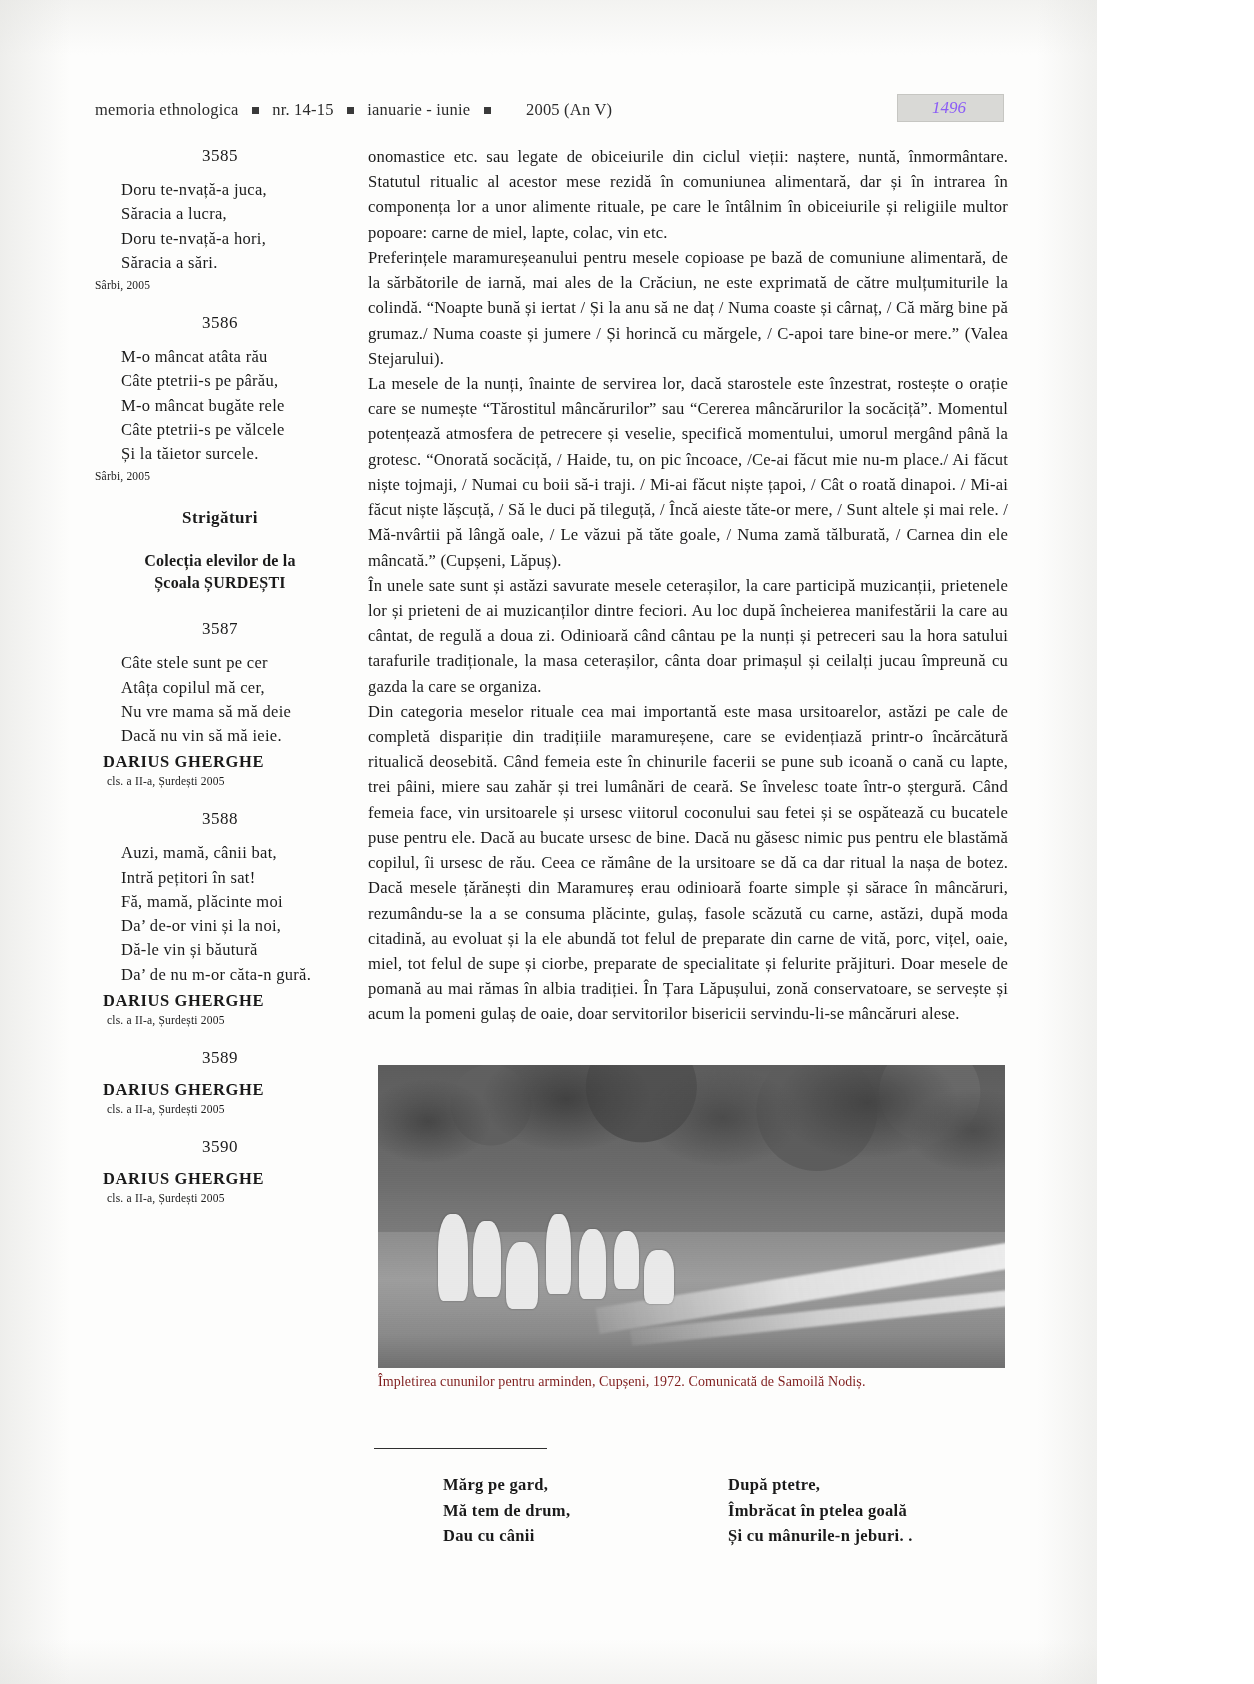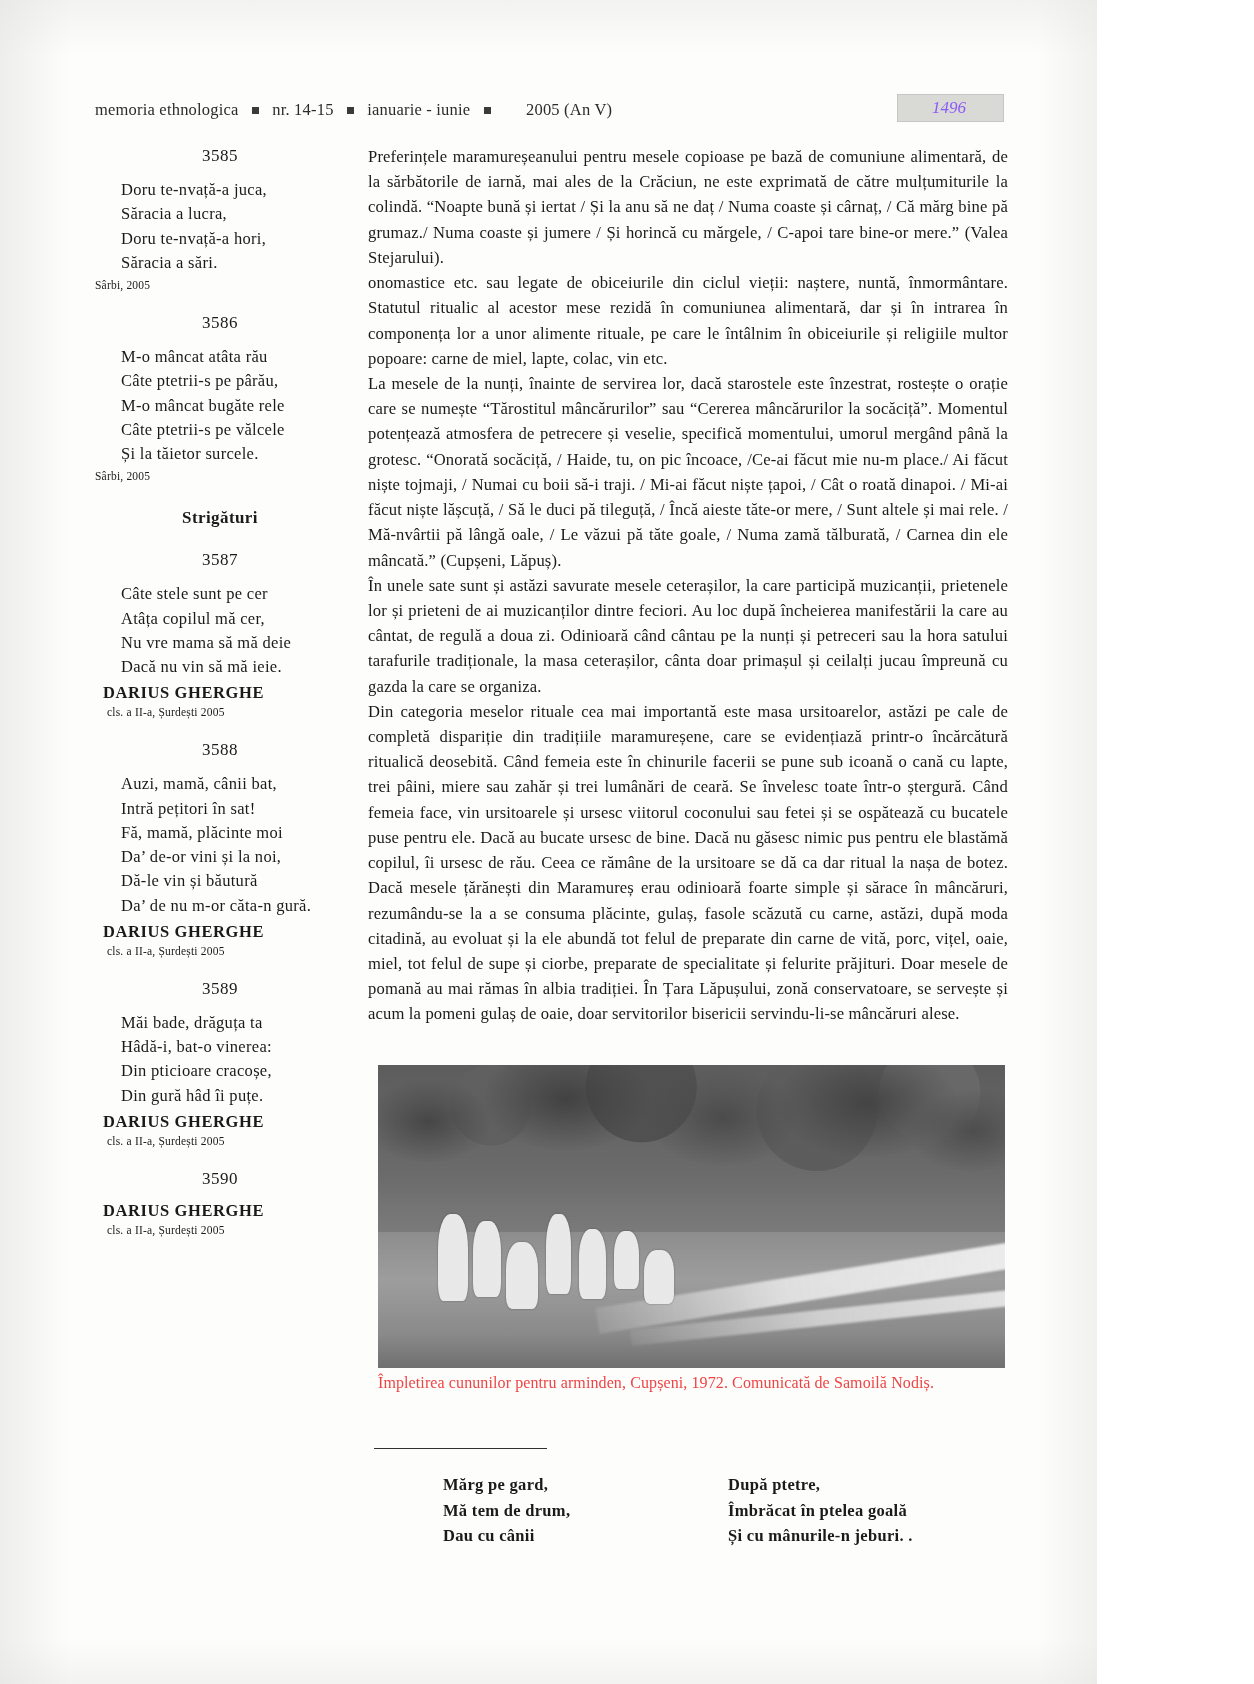--- a/index.html
+++ b/index.html
@@ -222,23 +222,23 @@
     position: absolute; left:0; top:0; right:0; bottom:0;
     background-image:
       repeating-linear-gradient(0deg, rgba(255,255,255,0.035) 0px, rgba(0,0,0,0.035) 1px, rgba(255,255,255,0) 2px);
     mix-blend-mode: overlay;
   }
   .photo-caption {
     position: absolute;
     left: 378px;
     top: 1374px;
     width: 640px;
-    font-size: 16px;
+    font-size: 14px;
     letter-spacing: 0.1px;
-    color: #ef4444;
+    color: #7f1d1d;
   }
 
   
   .footnote-rule {
     position: absolute;
     left: 374px;
     top: 1448px;
     width: 173px;
     height: 0;
     border-top: 1.6px solid #2f2f2f;
@@ -295,20 +295,24 @@
     <div class="verse">
       <div>M-o mâncat atâta rău</div>
       <div>Câte ptetrii-s pe pârău,</div>
       <div>M-o mâncat bugăte rele</div>
       <div>Câte ptetrii-s pe vălcele</div>
       <div>Și la tăietor surcele.</div>
     </div>
     <div class="attrib">Sârbi, 2005</div>
 
     <div class="section-title">Strigături</div>
+    <div class="collection">
+      <div>Colecția elevilor de la</div>
+      <div>Școala ȘURDEȘTI</div>
+    </div>
 
     <div class="song-num">3587</div>
     <div class="verse">
       <div>Câte stele sunt pe cer</div>
       <div>Atâța copilul mă cer,</div>
       <div>Nu vre mama să mă deie</div>
       <div>Dacă nu vin să mă ieie.</div>
     </div>
     <div class="author">DARIUS GHERGHE</div>
     <div class="author-class">cls.  a  II-a, Șurdești 2005</div>
@@ -319,38 +323,32 @@
       <div>Intră pețitori în sat!</div>
       <div>Fă, mamă, plăcinte  moi</div>
       <div>Da’ de-or vini și la noi,</div>
       <div>Dă-le vin și băutură</div>
       <div>Da’ de nu m-or căta-n gură.</div>
     </div>
     <div class="author">DARIUS GHERGHE</div>
     <div class="author-class">cls.  a  II-a, Șurdești  2005</div>
 
     <div class="song-num">3589</div>
-    <div class="verse">
-      <div>Măi bade, drăguța ta</div>
-      <div>Hâdă-i, bat-o vinerea:</div>
-      <div>Din pticioare cracoșe,</div>
-      <div>Din gură hâd îi puțe.</div>
-    </div>
     <div class="author">DARIUS GHERGHE</div>
     <div class="author-class">cls.  a  II-a, Șurdești  2005</div>
 
     <div class="song-num">3590</div>
     <div class="author">DARIUS GHERGHE</div>
     <div class="author-class">cls.  a  II-a, Șurdești  2005</div>
 
   </div>
 
   <div class="col-right body-text">
+    <p>onomastice etc. sau legate de obiceiurile din ciclul vieții: naștere, nuntă, înmormântare. Statutul ritualic al acestor mese rezidă în comuniunea alimentară, dar și în intrarea în componența lor a unor alimente rituale, pe care le întâlnim în obiceiurile și religiile multor popoare: carne de miel, lapte, colac, vin etc.</p>
     <p>Preferințele maramureșeanului pentru mesele copioase pe bază de comuniune alimentară, de la sărbătorile de iarnă, mai ales de la Crăciun, ne este exprimată de către mulțumiturile la colindă. “Noapte bună și iertat / Și la anu să ne daț / Numa coaste și cârnaț, / Că mărg bine pă grumaz./ Numa coaste și jumere / Și horincă cu mărgele, / C-apoi tare bine-or mere.” (Valea Stejarului).</p>
-    <p>onomastice etc. sau legate de obiceiurile din ciclul vieții: naștere, nuntă, înmormântare. Statutul ritualic al acestor mese rezidă în comuniunea alimentară, dar și în intrarea în componența lor a unor alimente rituale, pe care le întâlnim în obiceiurile și religiile multor popoare: carne de miel, lapte, colac, vin etc.</p>
     <p>La mesele de la nunți, înainte de servirea lor, dacă starostele este înzestrat, rostește o orație care se numește “Tărostitul mâncărurilor” sau “Cererea mâncărurilor la socăciță”. Momentul potențează atmosfera de petrecere și veselie, specifică momentului, umorul mergând până la grotesc. “Onorată socăciță, / Haide, tu, on pic încoace, /Ce-ai făcut mie nu-m place./ Ai făcut niște tojmaji, / Numai cu boii să-i traji. / Mi-ai făcut niște țapoi, / Cât o roată dinapoi. / Mi-ai făcut niște lășcuță, / Să le duci pă tileguță, / Încă aieste tăte-or mere, / Sunt altele și mai rele. / Mă-nvârtii pă lângă oale, / Le văzui pă tăte goale, / Numa zamă tălburată, / Carnea din ele mâncată.” (Cupșeni, Lăpuș).</p>
     <p>În unele sate sunt și astăzi savurate mesele ceterașilor, la care participă muzicanții, prietenele lor și prieteni de ai muzicanților dintre feciori. Au loc după încheierea manifestării la care au cântat, de regulă a doua zi. Odinioară când cântau pe la nunți și petreceri sau la hora satului tarafurile tradiționale, la masa ceterașilor, cânta doar primașul și ceilalți jucau împreună cu gazda la care se organiza.</p>
     <p>Din categoria meselor rituale cea mai importantă este masa ursitoarelor, astăzi pe cale de completă dispariție din tradițiile maramureșene, care se evidențiază printr-o încărcătură ritualică deosebită. Când femeia este în chinurile facerii se pune sub icoană o cană cu lapte, trei pâini, miere sau zahăr și trei lumânări de ceară. Se învelesc toate într-o ștergură. Când femeia face, vin ursitoarele și ursesc viitorul coconului sau fetei și se ospătează cu bucatele puse pentru ele. Dacă au bucate ursesc de bine. Dacă nu găsesc nimic pus pentru ele blastămă copilul, îi ursesc de rău. Ceea ce rămâne de la ursitoare se dă ca dar ritual  la nașa de botez. Dacă mesele țărănești din Maramureș erau odinioară foarte simple și sărace în mâncăruri, rezumându-se la a se consuma plăcinte, gulaș, fasole scăzută cu carne, astăzi, după moda citadină, au evoluat și la ele abundă tot felul de preparate din carne de vită, porc, vițel, oaie, miel, tot felul de supe și ciorbe, preparate de specialitate și felurite prăjituri. Doar mesele de pomană au mai rămas în albia tradiției. În Țara Lăpușului, zonă conservatoare, se servește și acum la pomeni gulaș de oaie, doar servitorilor bisericii servindu-li-se mâncăruri alese.</p>
   </div>
 
   <div class="photo-wrap">
     <div class="photo">
       <div class="ph-sky"></div>
       <div class="ph-trees"></div>
       <div class="ph-ground"></div>

